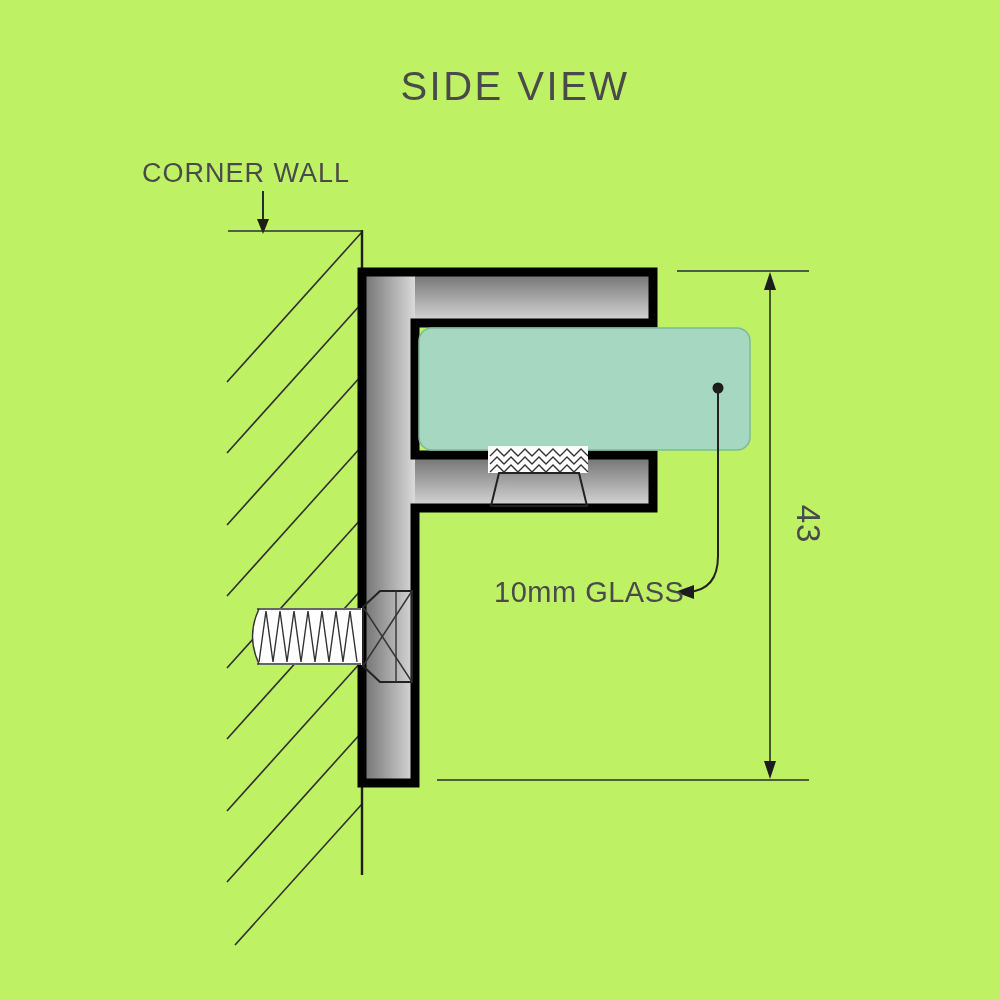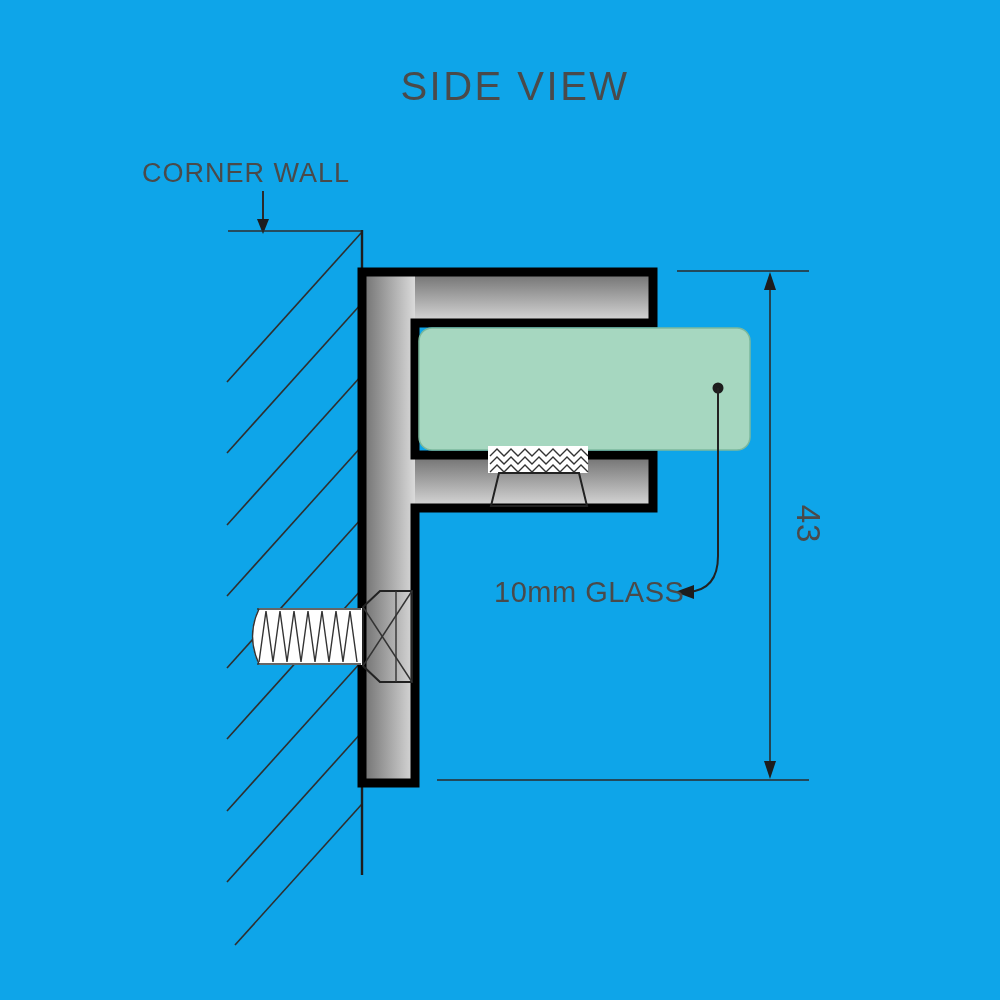--- a/index.html
+++ b/index.html
@@ -1,17 +1,17 @@
 <!DOCTYPE html>
 <html><head>
 <meta charset="utf-8">
 <style>
   html, body { margin: 0; padding: 0; background: #ffffff; }
   .canvas-wrap {
-    width: 1000px; height: 1000px; position: relative; background: #0ea5e9;
+    width: 1000px; height: 1000px; position: relative; background: #bef264;
     font-family: "Liberation Sans", sans-serif;
   }
   svg { display: block; }
   .hatch-line { stroke: #2f2f2f; stroke-width: 1.6; }
   .wall-line  { stroke: #1d1d1d; stroke-width: 2.4; }
   .thin-line  { stroke: #2b2b2b; stroke-width: 1.6; fill: none; }
   .outline    { fill: none; stroke: #000000; stroke-width: 9; stroke-linejoin: miter; }
   .detail     { stroke: #222222; stroke-width: 2; fill: none; }
   .detail-thin{ stroke: #333333; stroke-width: 1.4; fill: none; }
   .arrow-fill { fill: #1d1d1d; stroke: none; }

